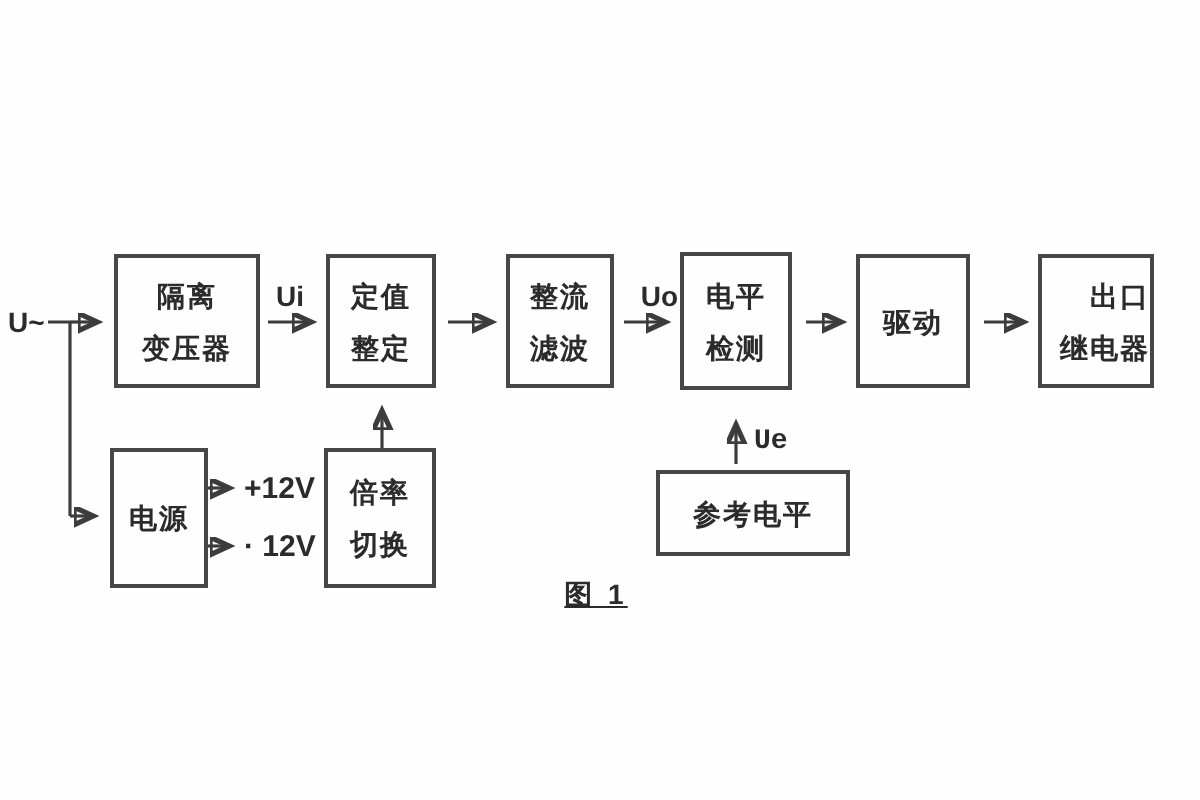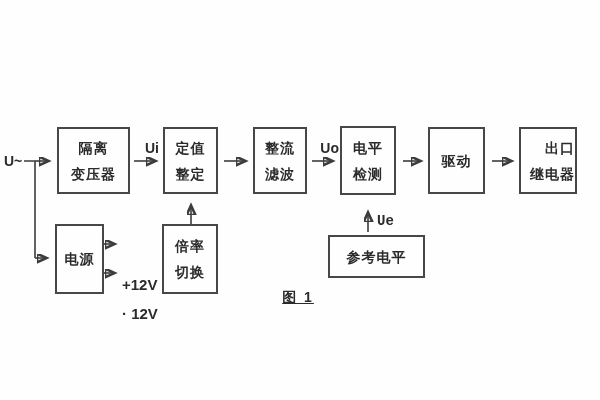--- a/index.html
+++ b/index.html
@@ -11,35 +11,35 @@
   .box{
     position:absolute;box-sizing:border-box;border:2px solid #474747;
     background:#fefefe;display:flex;flex-direction:column;
     align-items:center;justify-content:center;text-align:center;
     font-size:14px;font-weight:600;line-height:26px;letter-spacing:1px;
   }
   .lbl{
     position:absolute;font-size:14px;font-weight:700;color:#2b2b2b;
     white-space:nowrap;line-height:15px;
   }
-  .volt{font-size:15px;font-weight:600;margin-top:40px;}
+  .volt{font-size:15px;font-weight:600;}
   
   #box-transformer{left:57px;top:127px;width:73px;height:67px;}
   #box-setting{left:163px;top:127px;width:55px;height:67px;}
   #box-rectifier{left:253px;top:127px;width:54px;height:67px;}
   #box-level{left:340px;top:126px;width:56px;height:69px;}
   #box-drive{left:428px;top:127px;width:57px;height:67px;text-align:right;}
   #box-relay{left:519px;top:127px;width:58px;height:67px;align-items:flex-end;}
   
   #box-power{left:55px;top:224px;width:49px;height:70px;}
   #box-ratio{left:162px;top:224px;width:56px;height:70px;}
   #box-ref{left:328px;top:235px;width:97px;height:43px;}
   
   #label-u{left:4px;top:154px;}
-  #label-ui{left:131px;top:141px;width:28px;text-align:right;}
+  #label-ui{left:131px;top:141px;width:28px;text-align:center;}
   #label-uo{left:309px;top:141px;width:30px;text-align:right;}
   #label-ue{left:377px;top:214px;font-family:Liberation Mono, monospace;}
   #label-p12{left:122px;top:237px;}
   #label-m12{left:122px;top:266px;}
   #caption{left:267px;top:289px;width:62px;text-align:center;font-weight:600;font-size:14px;position:absolute;letter-spacing:2px;text-decoration:underline;}
   #wires{position:absolute;left:0;top:0;pointer-events:none;}
   #wires path{stroke:#3c3c3c;stroke-width:1.6;fill:none;}
 </style>
 </head>
 <body>

